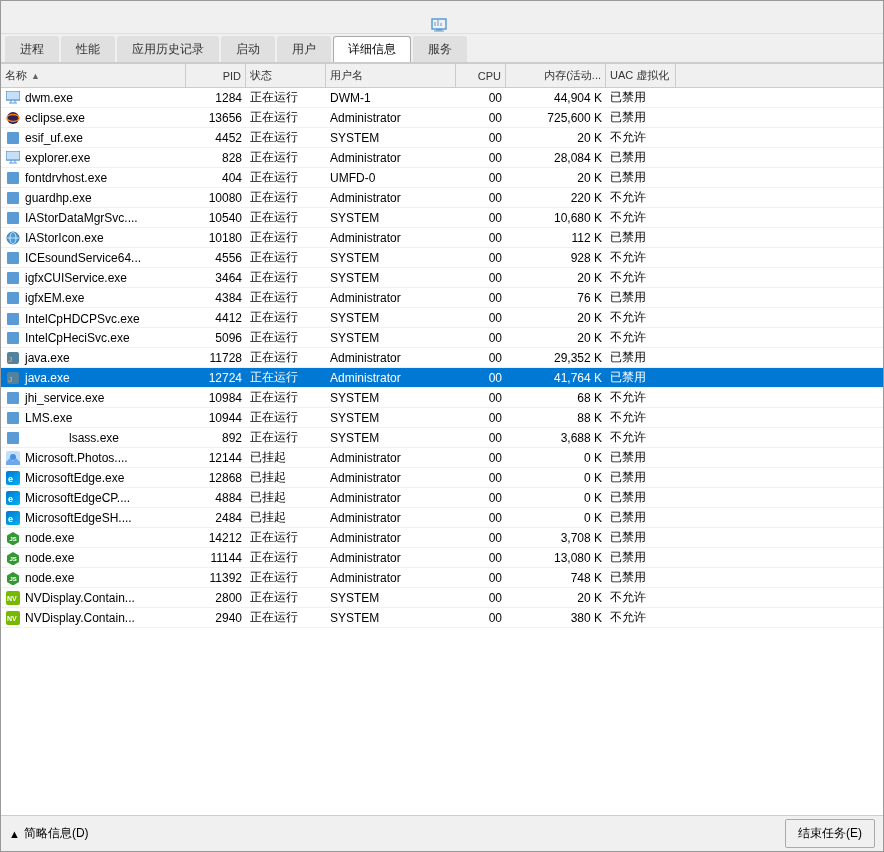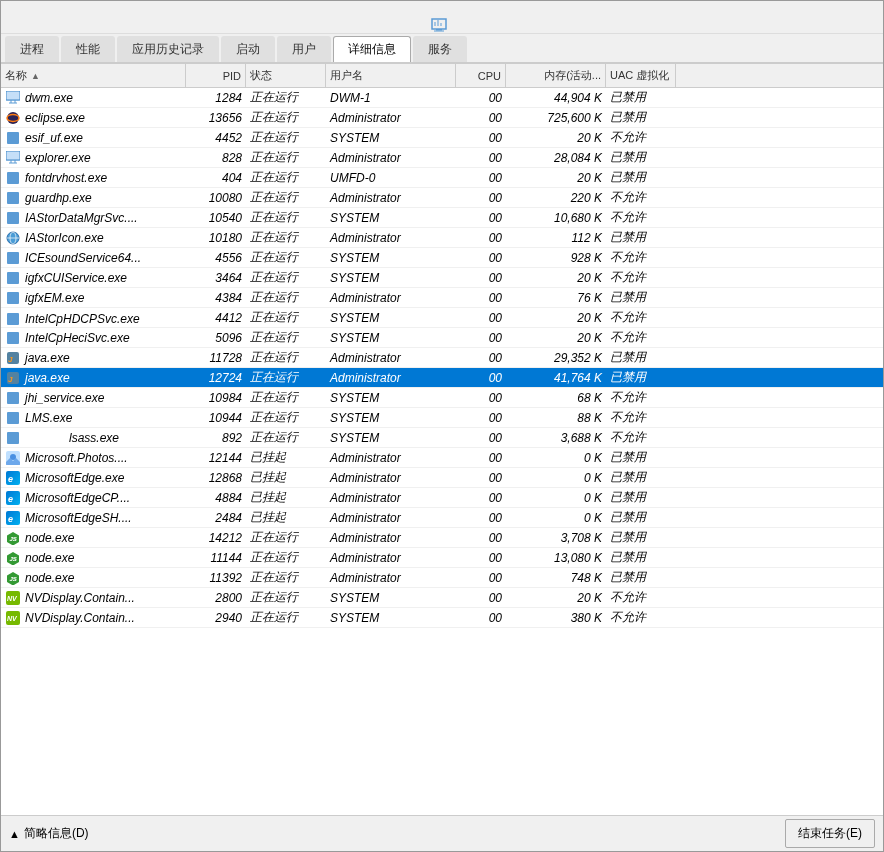--- a/index.html
+++ b/index.html
@@ -134,21 +134,20 @@
     .col-uac { width: 70px; }
     .sort-arrow {
       margin-left: 4px;
       font-size: 9px;
       color: #666;
     }
     .table-body {
       flex: 1;
       overflow-y: scroll;
       overflow-x: hidden;
-      font-style: italic;
     }
     .table-row {
       display: flex;
       height: 20px;
       align-items: center;
       border-bottom: 1px solid #f0f0f0;
       cursor: pointer;
     }
     .table-row.selected { background: #0078d4; color: #fff; }
     .td {

